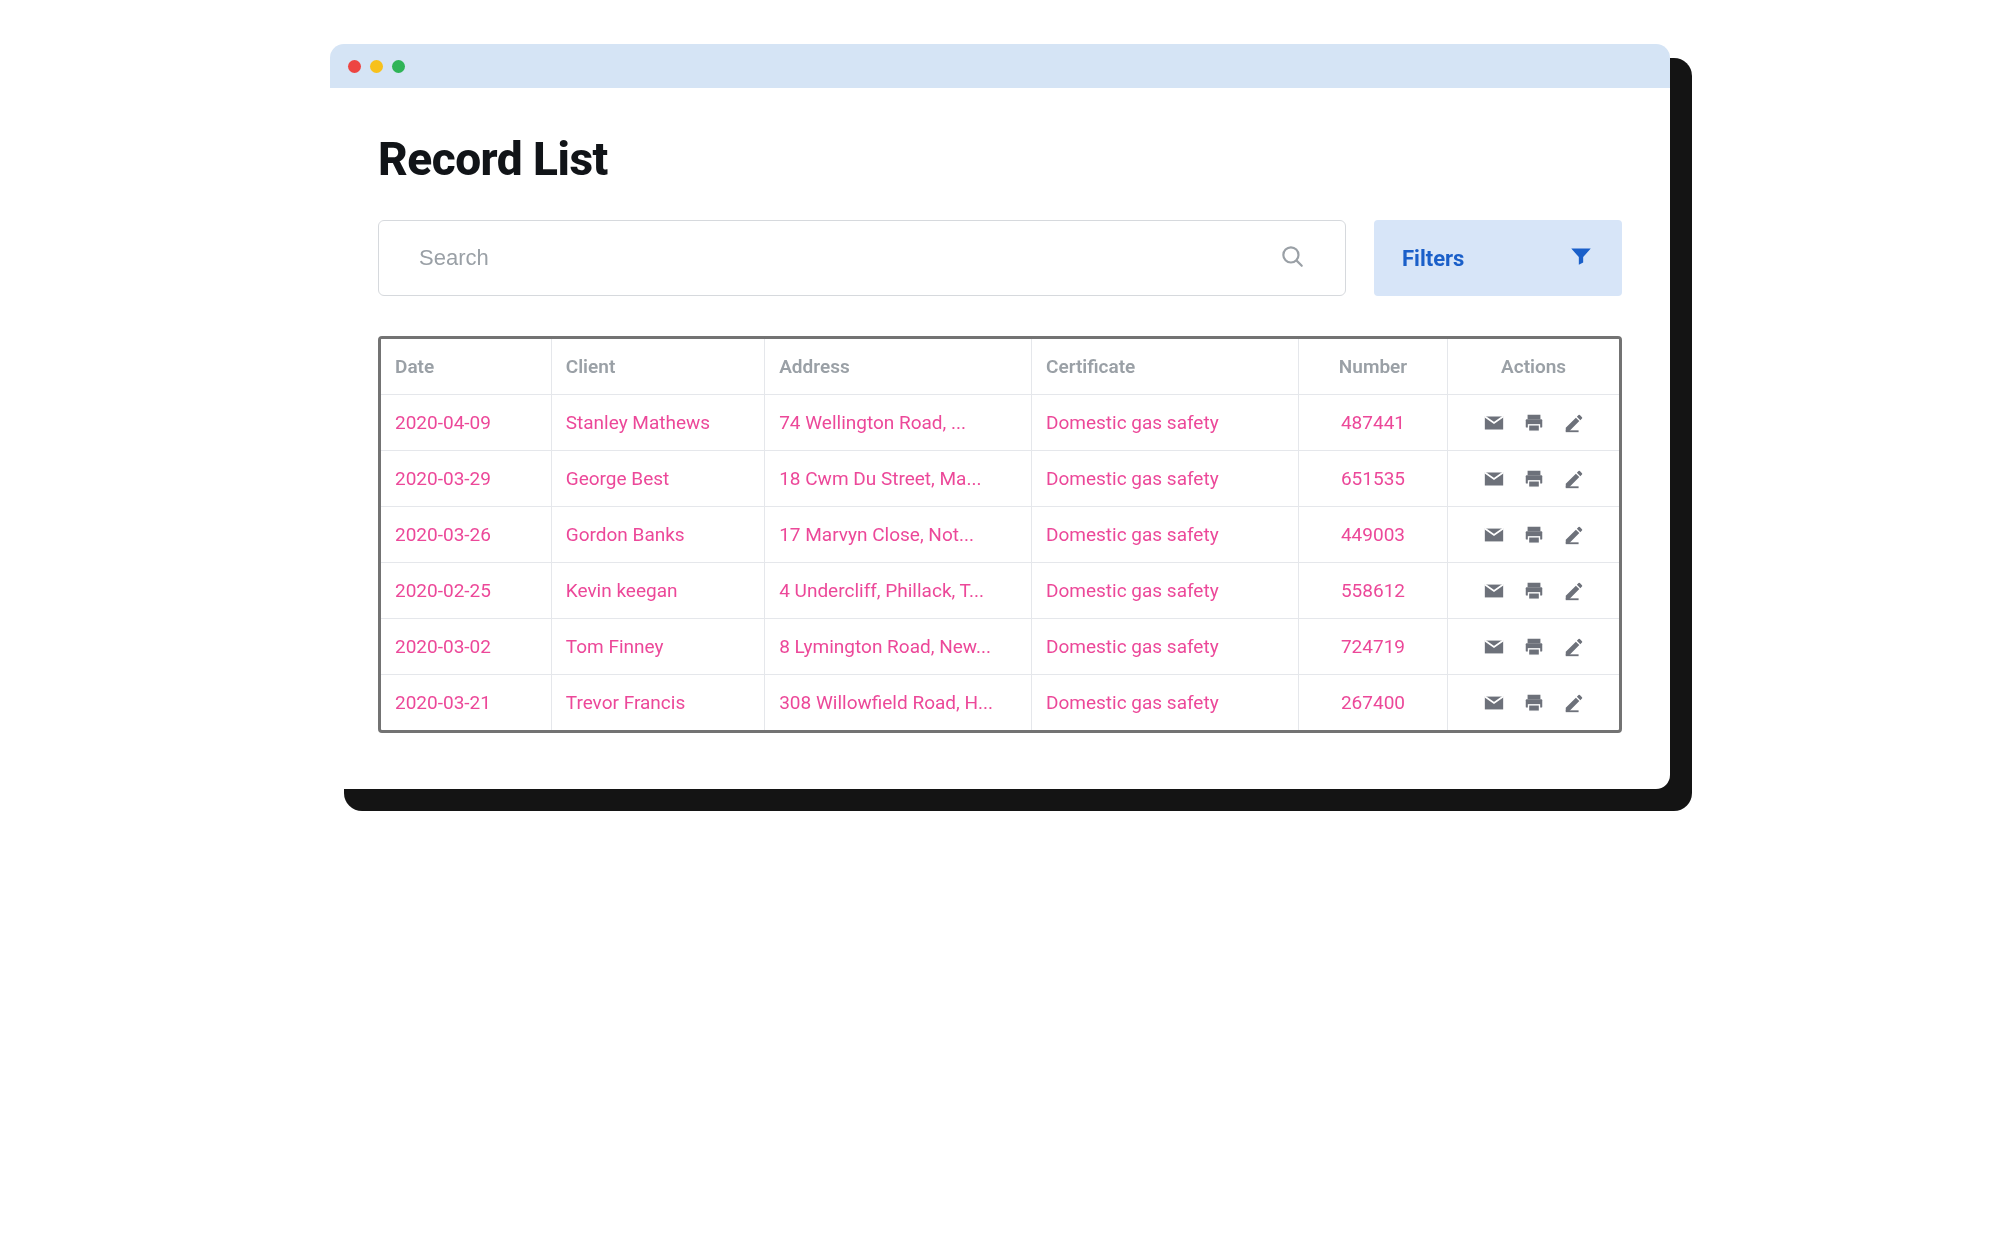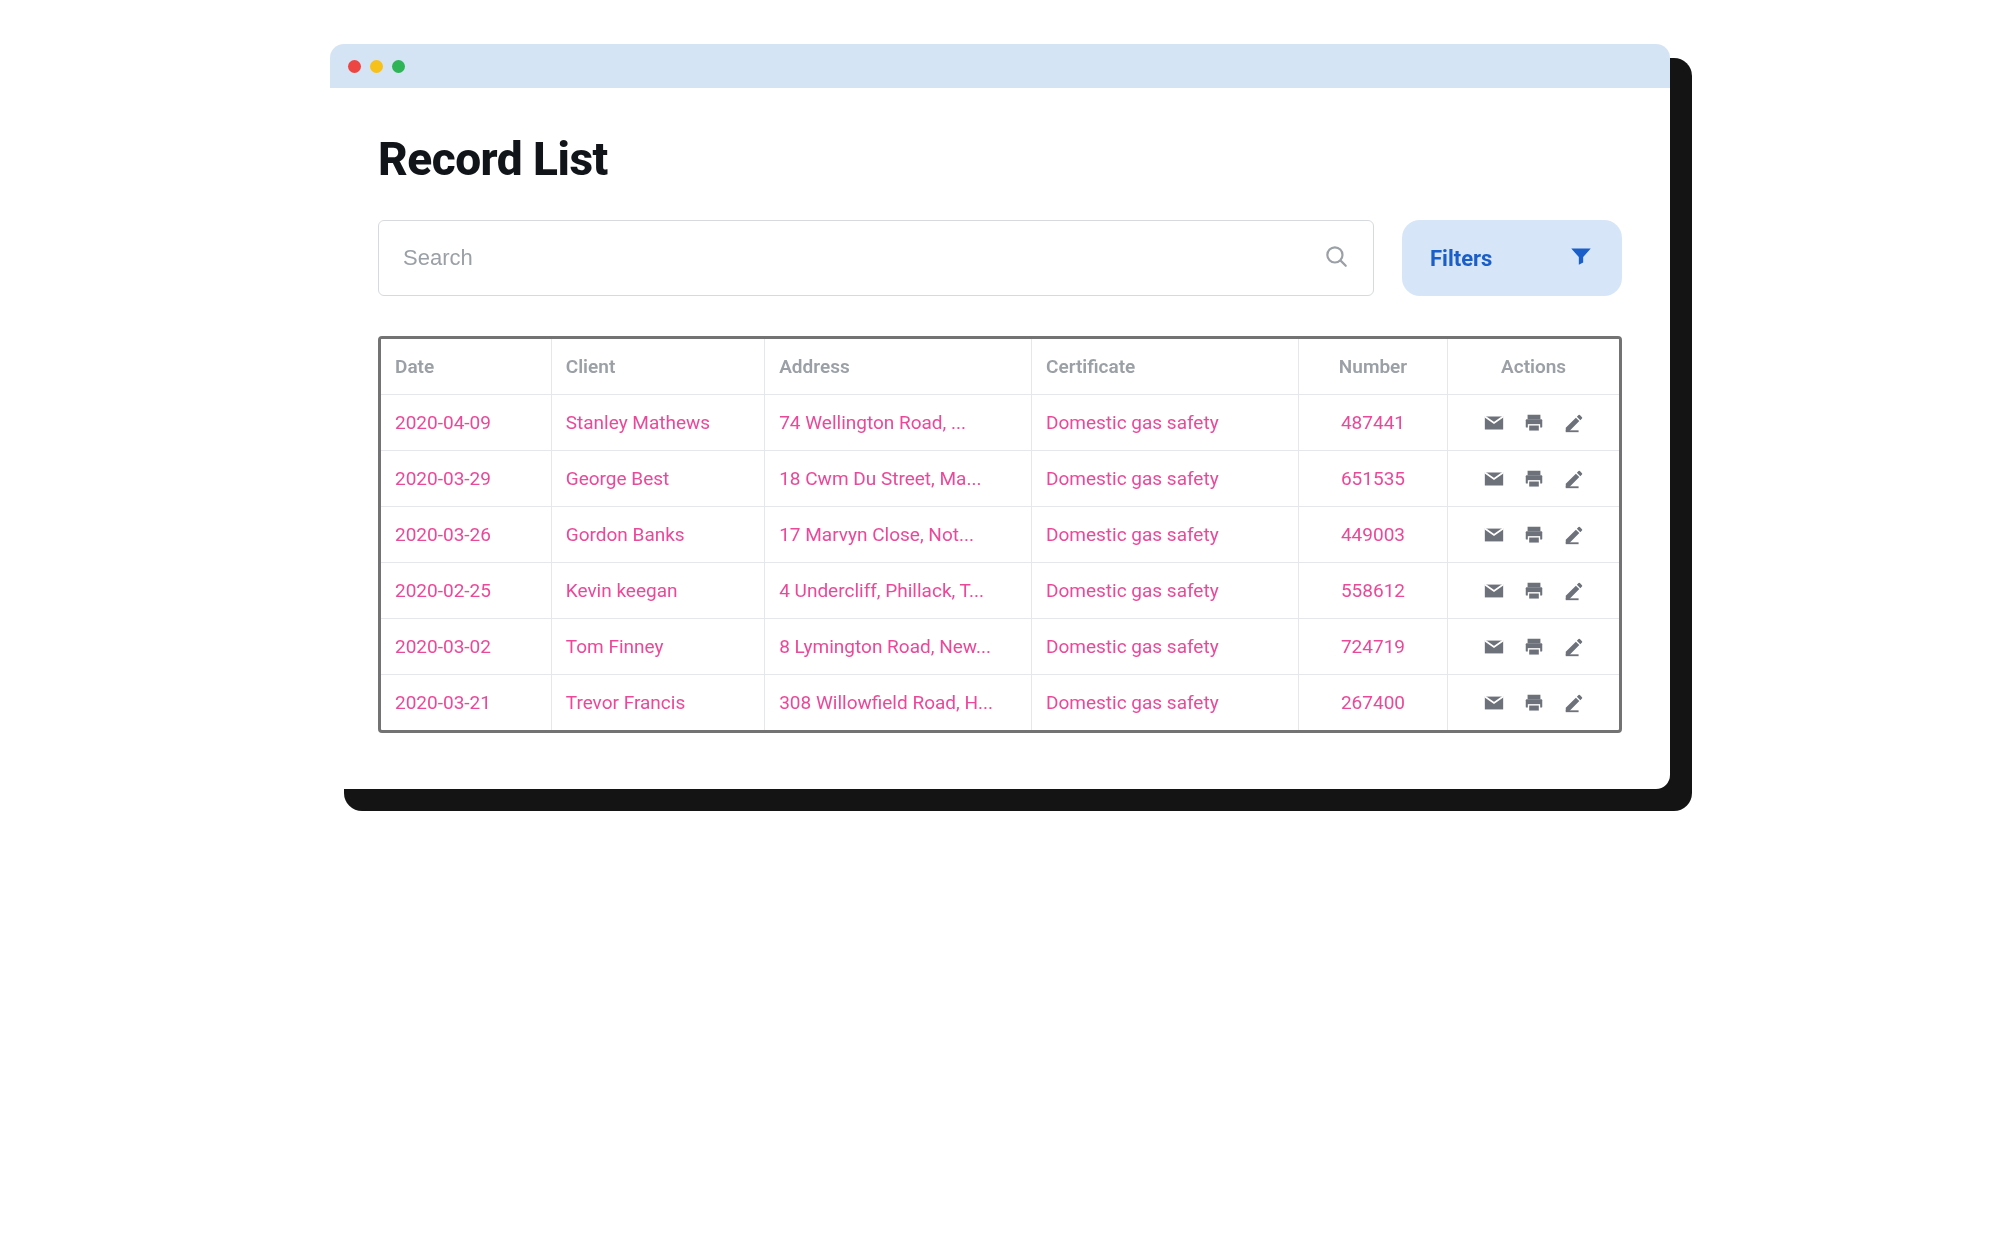--- a/index.html
+++ b/index.html
@@ -49,38 +49,38 @@
     gap: 28px;
     margin-top: 34px;
     align-items: stretch;
   }
   .search-wrap {
     flex: 1;
     border: 1px solid #d6d9dd;
     border-radius: 6px;
     display: flex;
     align-items: center;
-    padding: 0 24px;
+    padding: 0 40px;
     height: 76px;
   }
   .search-input {
     flex: 1;
     border: none;
     outline: none;
     font-size: 22px;
     color: #333;
     background: transparent;
   }
   .search-input::placeholder { color: #9aa0a6; }
   .search-icon { color: #9aa0a6; }
 
   .filters-btn {
-    width: 220px;
+    width: 248px;
     background: #d7e5f8;
-    border-radius: 18px;
+    border-radius: 4px;
     display: flex;
     align-items: center;
     justify-content: space-between;
     padding: 0 28px;
     cursor: pointer;
     height: 76px;
   }
   .filters-label {
     color: #1a5fc9;
     font-weight: 700;

